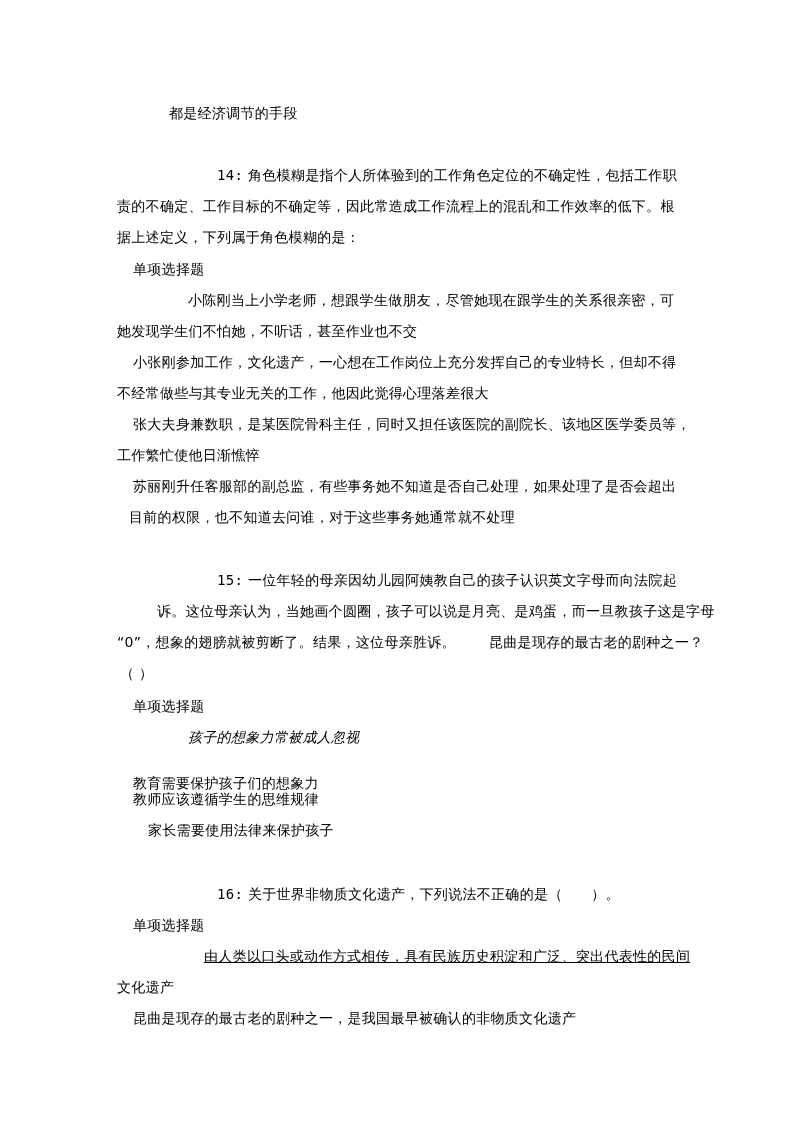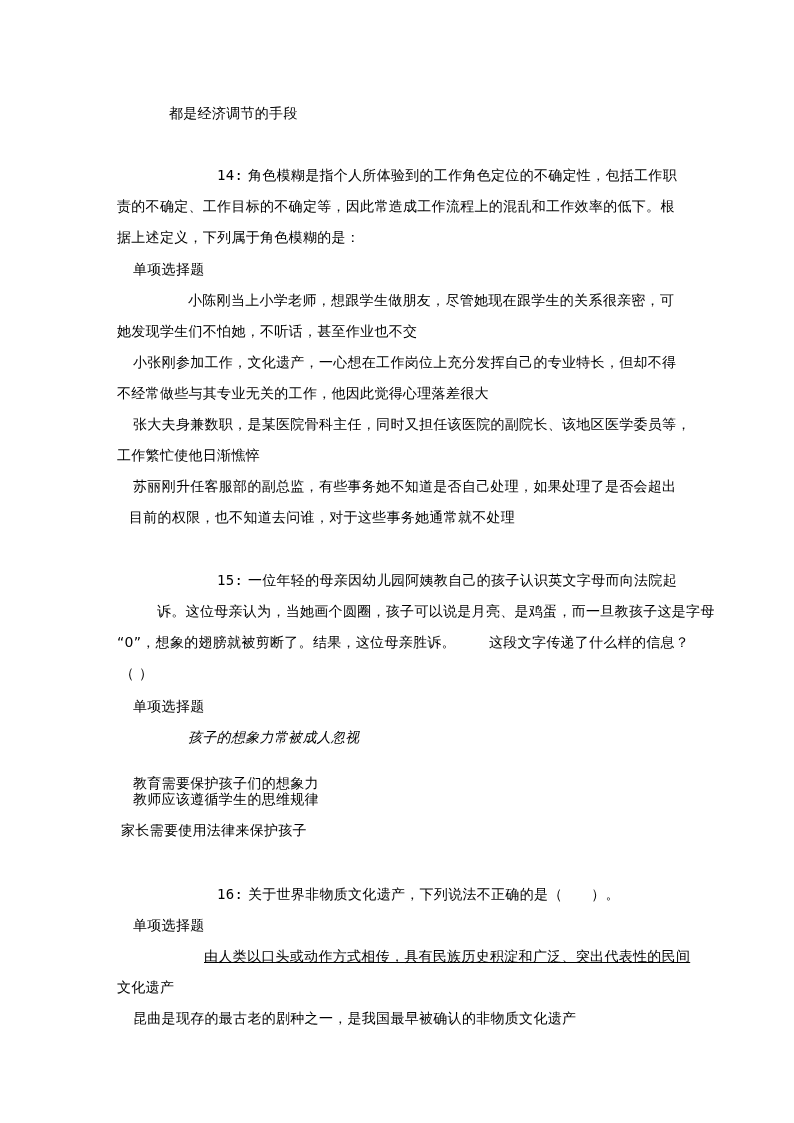--- a/index.html
+++ b/index.html
@@ -32,27 +32,27 @@
     <div class="line" style="left:129px;top:508px;">目前的权限，也不知道去问谁，对于这些事务她通常就不处理</div>
   </div>
 
   <div>
     <div class="line" style="left:217px;top:571px;">
       <span class="num">15:</span>
       <span>一位年轻的母亲因幼儿园阿姨教自己的孩子认识英文字母而向法院起</span>
     </div>
     <div class="line" style="left:117px;top:602px;margin-left:40px;">诉。这位母亲认为，当她画个圆圈，孩子可以说是月亮、是鸡蛋，而一旦教孩子这是字母</div>
     <div class="line" style="left:117px;top:633px;">“0”，想象的翅膀就被剪断了。结果，这位母亲胜诉。</div>
-    <div class="line" style="left:489px;top:633px;">这段文字传递了什么样的信息？</div>
+    <div class="line" style="left:489px;top:633px;">昆曲是现存的最古老的剧种之一？</div>
     <div class="line" style="left:120px;top:664px;">（ ）</div>
     <div class="line" style="left:133px;top:697px;">单项选择题</div>
     <div class="line" style="left:188px;top:728px;font-style:italic;">孩子的想象力常被成人忽视</div>
     <div class="line" style="left:133px;top:759px;margin-top:15px;">教育需要保护孩子们的想象力</div>
     <div class="line" style="left:133px;top:790px;">教师应该遵循学生的思维规律</div>
-    <div class="line" style="left:121px;top:821px;">家长需要使用法律来保护孩子</div>
+    <div class="line" style="left:148px;top:821px;">家长需要使用法律来保护孩子</div>
   </div>
 
   <div>
     <div class="line" style="left:217px;top:885px;">
       <span class="num">16:</span>
       <span>关于世界非物质文化遗产，下列说法不正确的是（　　）。</span>
     </div>
     <div class="line" style="left:133px;top:916px;">单项选择题</div>
     <div class="line" style="left:204px;top:947px;text-decoration:underline;">由人类以口头或动作方式相传，具有民族历史积淀和广泛、突出代表性的民间</div>
     <div class="line" style="left:117px;top:978px;">文化遗产</div>

